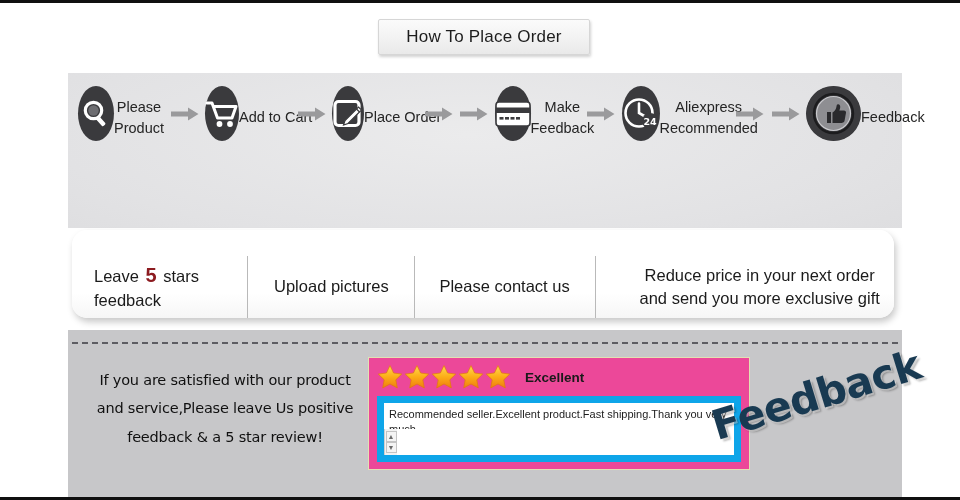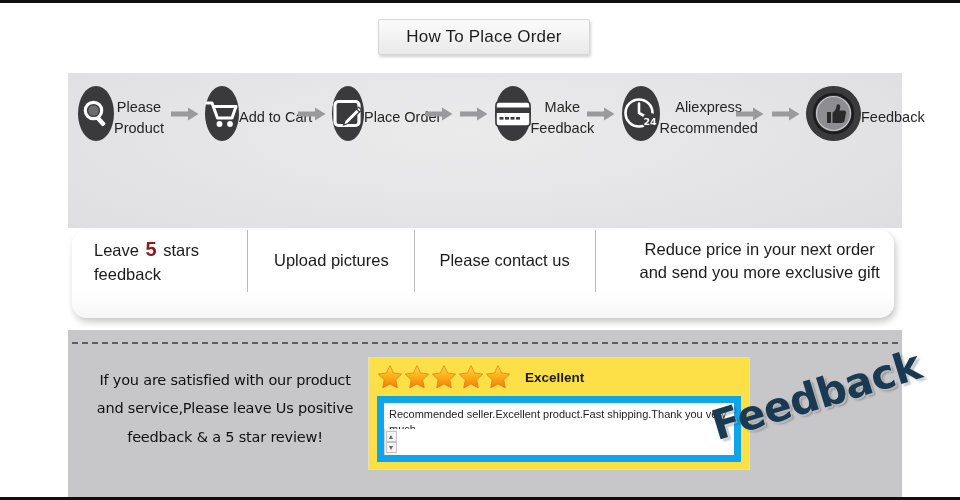--- a/index.html
+++ b/index.html
@@ -76,21 +76,21 @@
   .arrow svg { display: block; }
 
   
   #promise-card {
     position: absolute;
     left: 72px; top: 230px;
     width: 822px; height: 88px;
     background: linear-gradient(to bottom,#ffffff 0%, #ffffff 72%, #f6f6f6 100%);
     border-radius: 15px;
     box-shadow: 2px 4px 7px rgba(0,0,0,0.22);
-    display: flex; align-items: flex-start;
+    display: flex; align-items: flex-end;
   }
   .promise {
     position: relative;
     height: 62px;
     display: flex; align-items: center; justify-content: center;
     text-align: center;
     font-size: 16.5px; color: #1b1b1b; line-height: 1.42;
     padding: 0 10px;
   }
   .promise + .promise::before {
@@ -125,21 +125,21 @@
     font-size: 14.5px; color: #101010;
     line-height: 1.95; text-align: center;
     letter-spacing: -0.2px;
   }
 
   
   #review-card {
     position: absolute;
     left: 368px; top: 357px;
     width: 382px; height: 113px;
-    background: #fde047;
+    background: #ec4899;
     border: 1px solid #e3e0b4;
   }
   #review-head {
     display: flex; align-items: center;
     padding: 6px 0 0 8px; height: 32px;
   }
   .stars { display: flex; gap: 1px; }
   .stars svg { display: block; }
   #excellent-label {
     margin-left: 14px;

